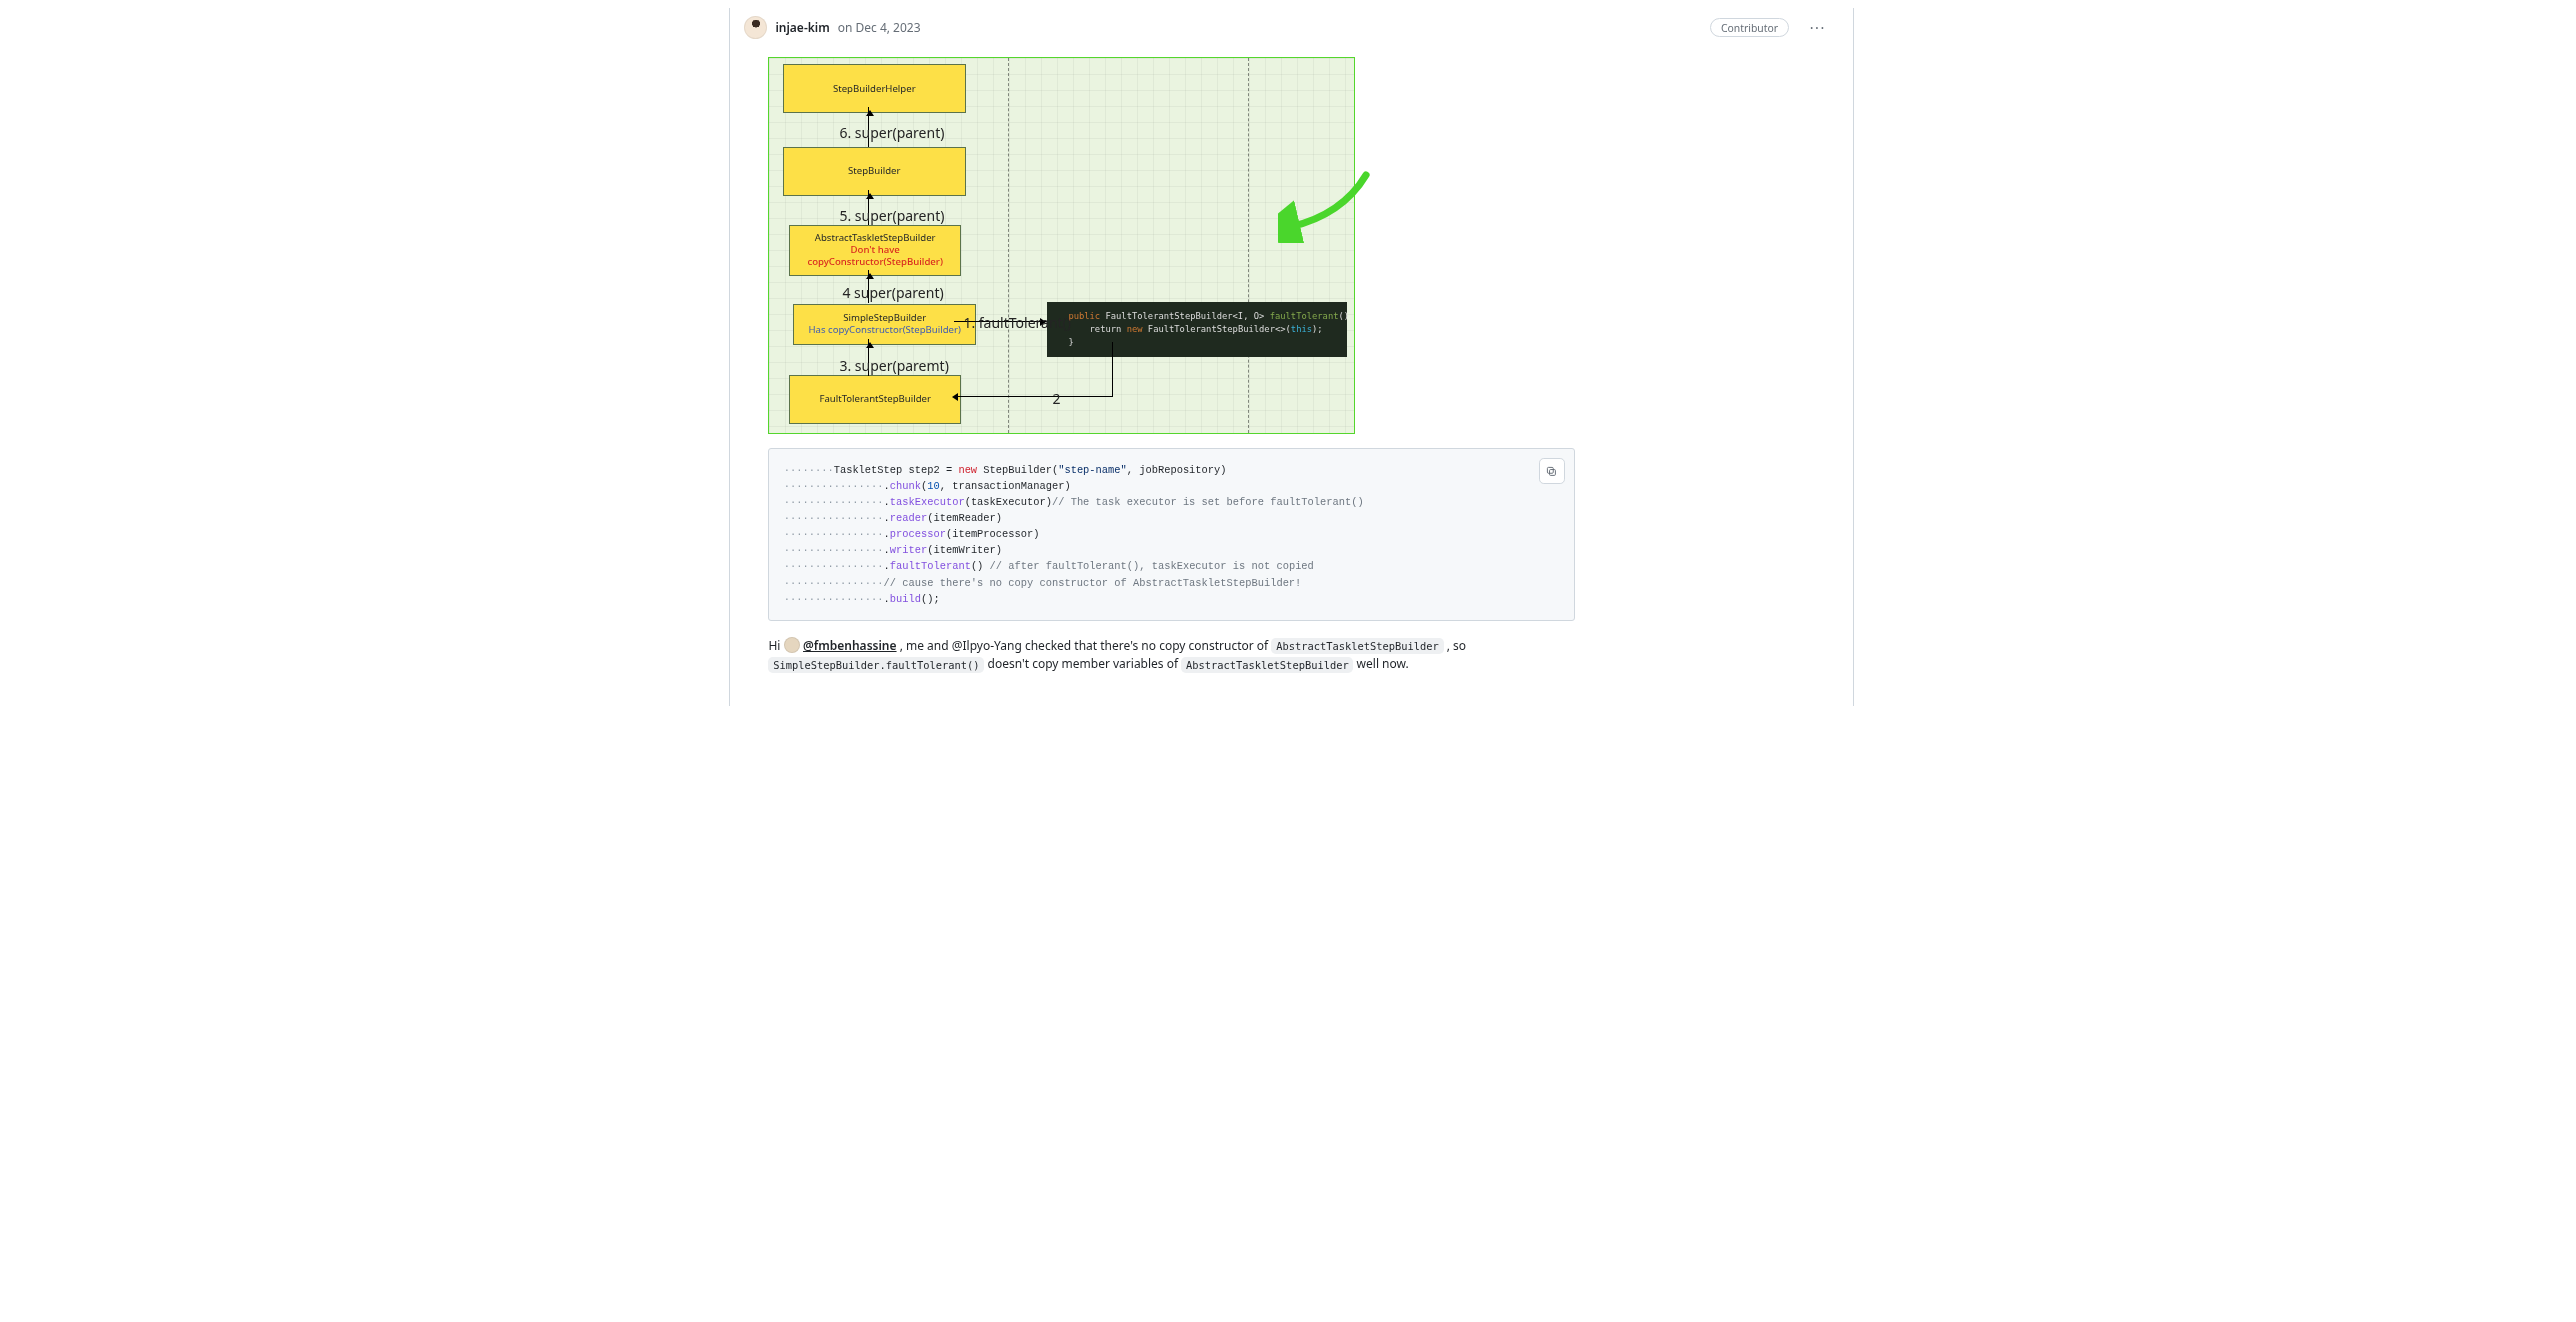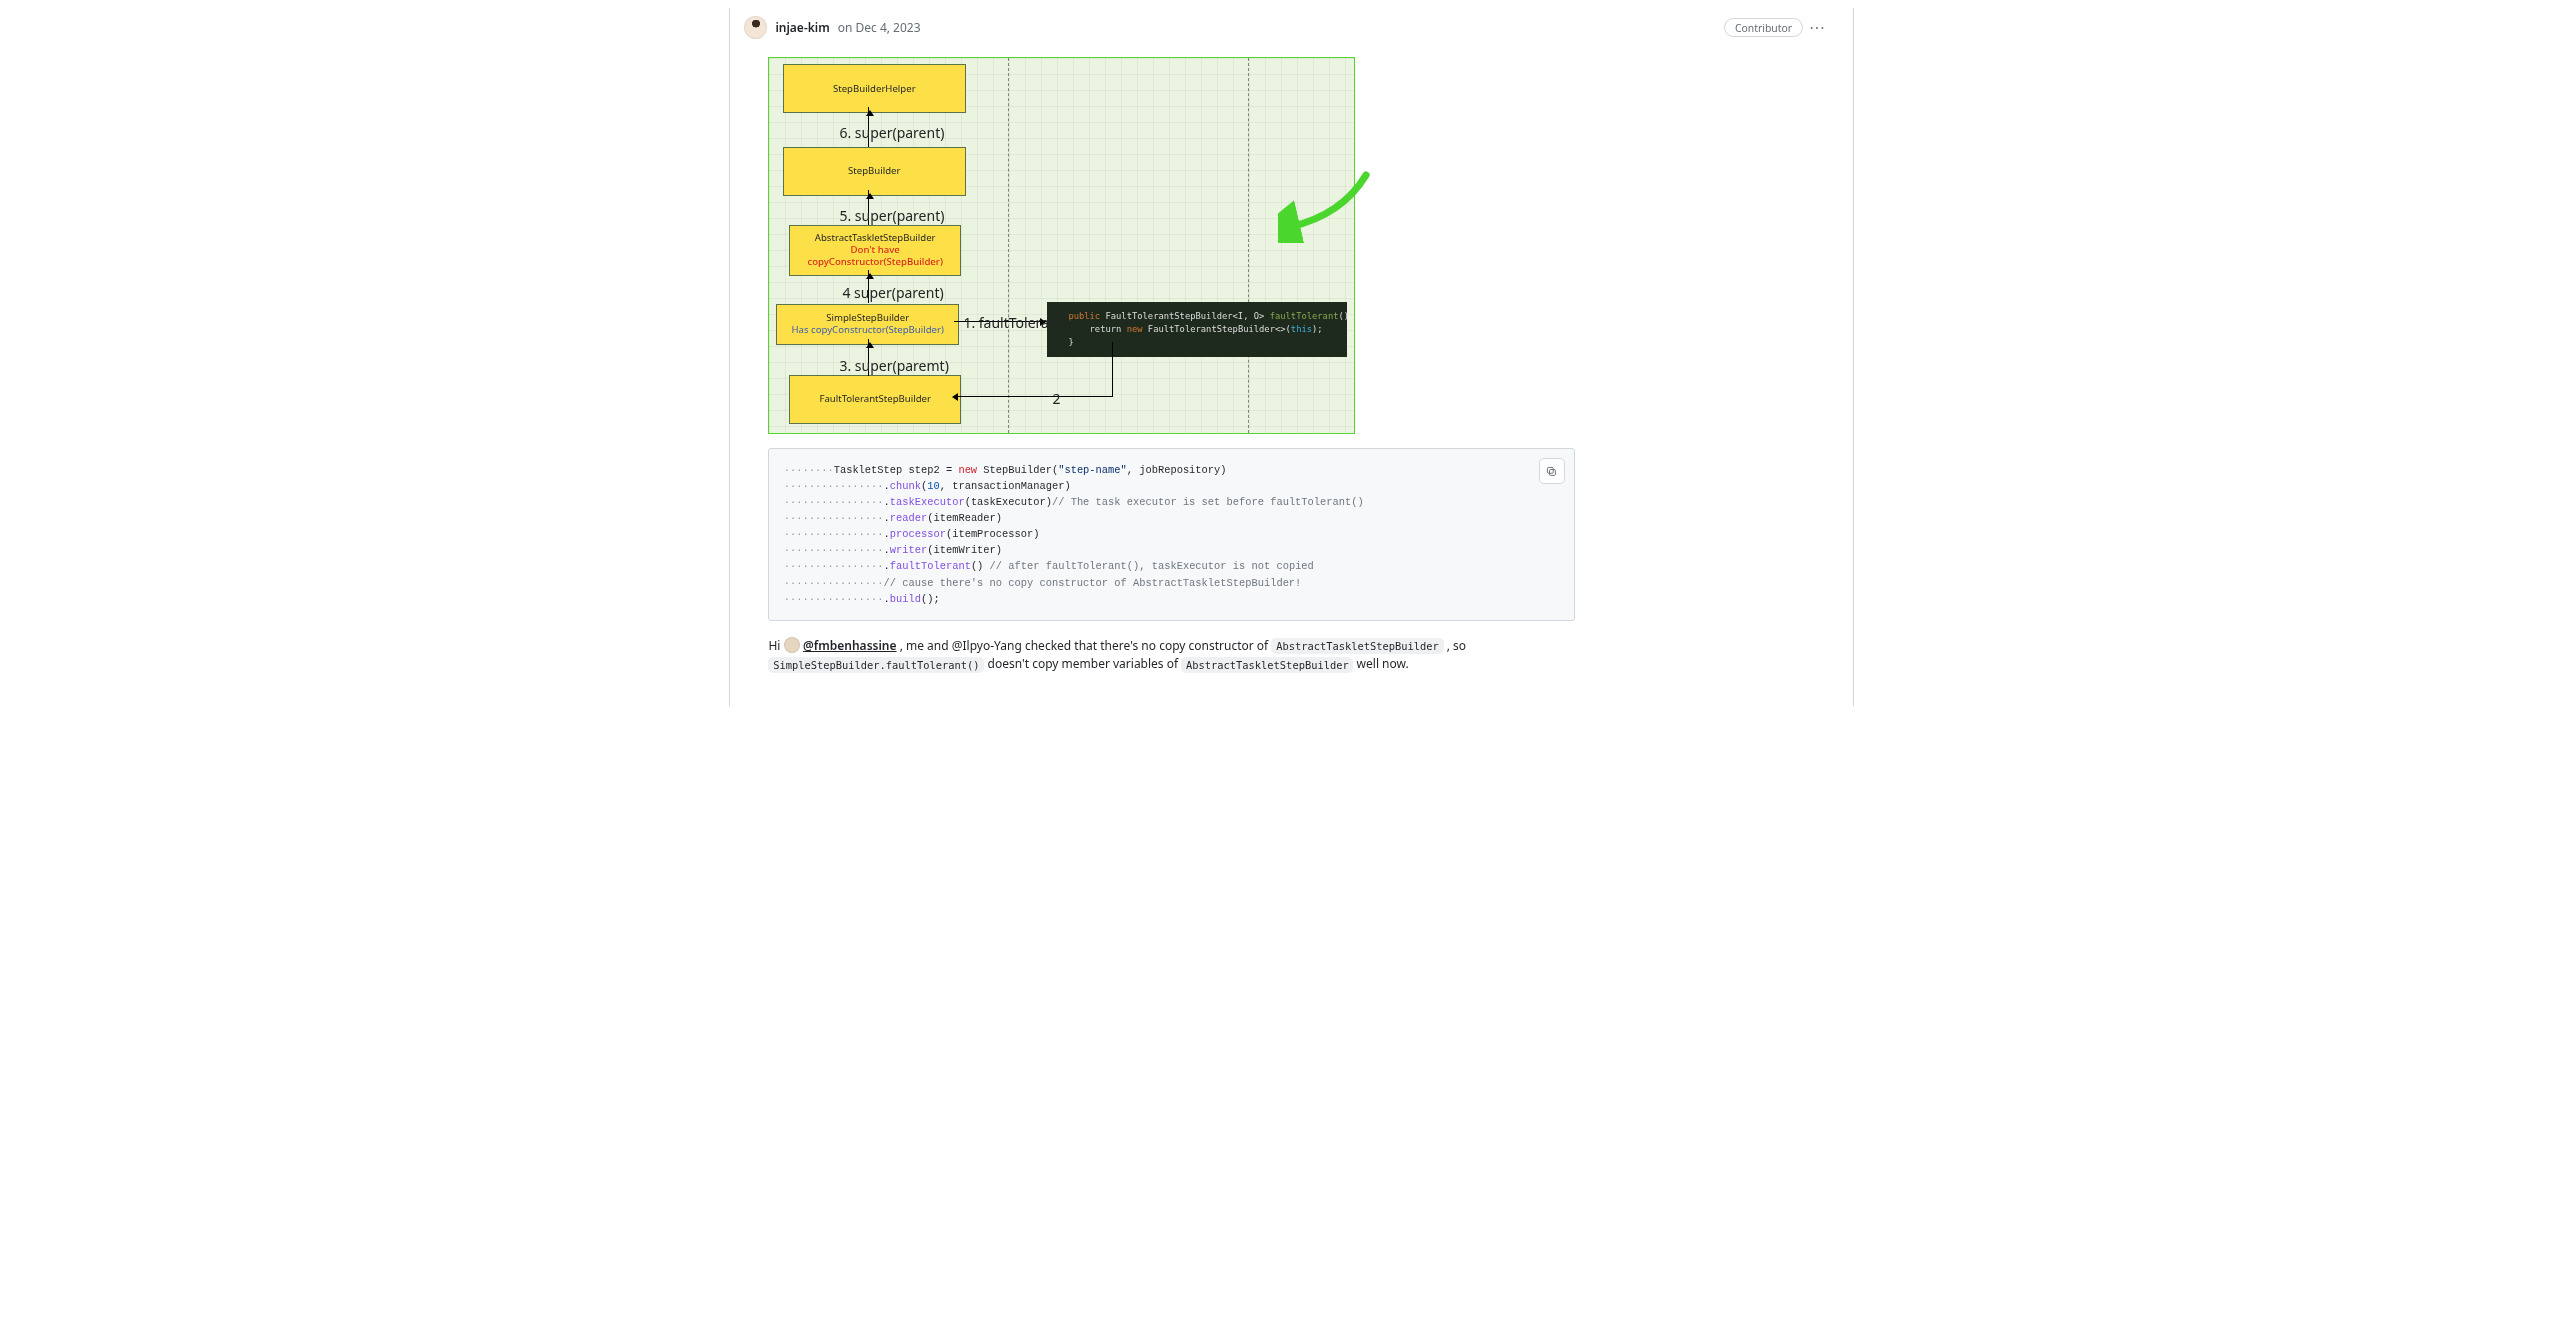--- a/index.html
+++ b/index.html
@@ -10,21 +10,21 @@
     margin:8px 78px 0 85px;min-height:625px;padding-bottom:32px;}
   .comment{padding:8px 27px 0 14.4px;}
   .comment-header{display:flex;align-items:center;justify-content:space-between;}
   .hdr-left{display:flex;align-items:center;gap:8px;}
   .avatar{width:21px;height:21px;border-radius:50%;background:#f4e6d6;display:inline-block;
     border:0.8px solid rgba(0,0,0,.06);position:relative;overflow:hidden;}
   .avatar::after{content:"";position:absolute;inset:3.2px 4.8px 8px 4.8px;border-radius:50%;
     background:radial-gradient(circle at 50% 35%,#3a2b22 0 45%,transparent 46%);}
   .author{font-weight:600;font-size:12px;}
   .on-date{color:var(--muted);font-size:12px;}
-  .hdr-right{display:flex;align-items:center;gap:7px;}
+  .hdr-right{display:flex;align-items:center;gap:21px;}
   .badge{border:0.8px solid var(--border);border-radius:2em;padding:1.6px 9.6px;font-size:10.4px;color:var(--muted);}
   .kebab{color:var(--muted);font-size:14.4px;letter-spacing:1.6px;user-select:none;cursor:pointer;}
 
   
   .diagram{position:relative;margin:17.5px 0 14.4px 24px;width:585px;height:375px;
     border:1.6px solid #54d62c;background:#eaf4e0;overflow:hidden;}
   .grid{position:absolute;inset:0;
     background-image:
       linear-gradient(to right, rgba(0,0,0,.08) 0.8px, transparent 0.8px),
       linear-gradient(to bottom, rgba(0,0,0,.08) 0.8px, transparent 0.8px);
@@ -92,21 +92,21 @@
           <span>StepBuilderHelper</span>
         </div>
         <div class="box" style="left:13.6px;top:89px;width:171px;height:41px">
           <span>StepBuilder</span>
         </div>
         <div class="box" style="left:20px;top:167px;width:160px;height:43px">
           <span>AbstractTaskletStepBuilder</span>
           <span class="red">Don't have</span>
           <span class="red">copyConstructor(StepBuilder)</span>
         </div>
-        <div class="box" style="left:7px;top:246px;width:171px;height:33px">
+        <div class="box" style="left:24px;top:246px;width:171px;height:33px">
           <span>SimpleStepBuilder</span>
           <span class="link">Has copyConstructor(StepBuilder)</span>
         </div>
         <div class="box" style="left:20px;top:317px;width:160px;height:41px">
           <span>FaultTolerantStepBuilder</span>
         </div>
 
         <div class="codebox" style="left:278px;top:244px;width:268px;"><span class="kw">public</span><span> FaultTolerantStepBuilder&lt;I, O&gt; </span><span class="typ">faultTolerant</span><span>() {</span>
 <span>    return </span><span class="kw">new</span><span> FaultTolerantStepBuilder&lt;&gt;(</span><span class="tok">this</span><span>);</span>
 <span>}</span></div>

